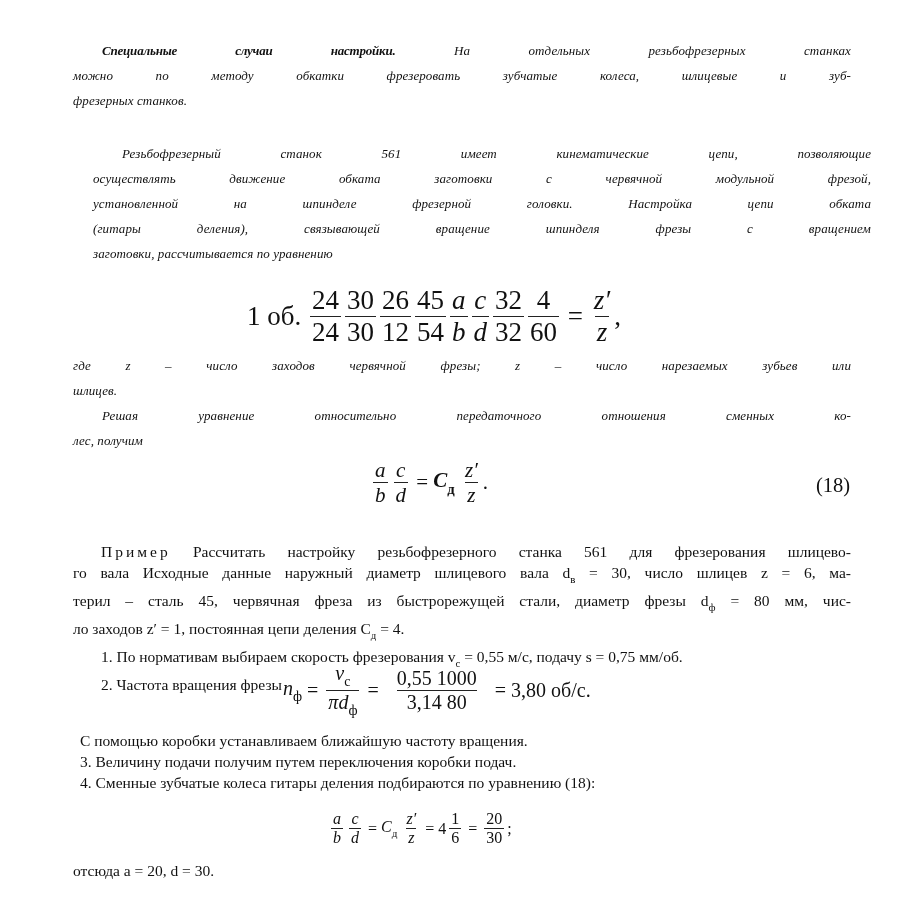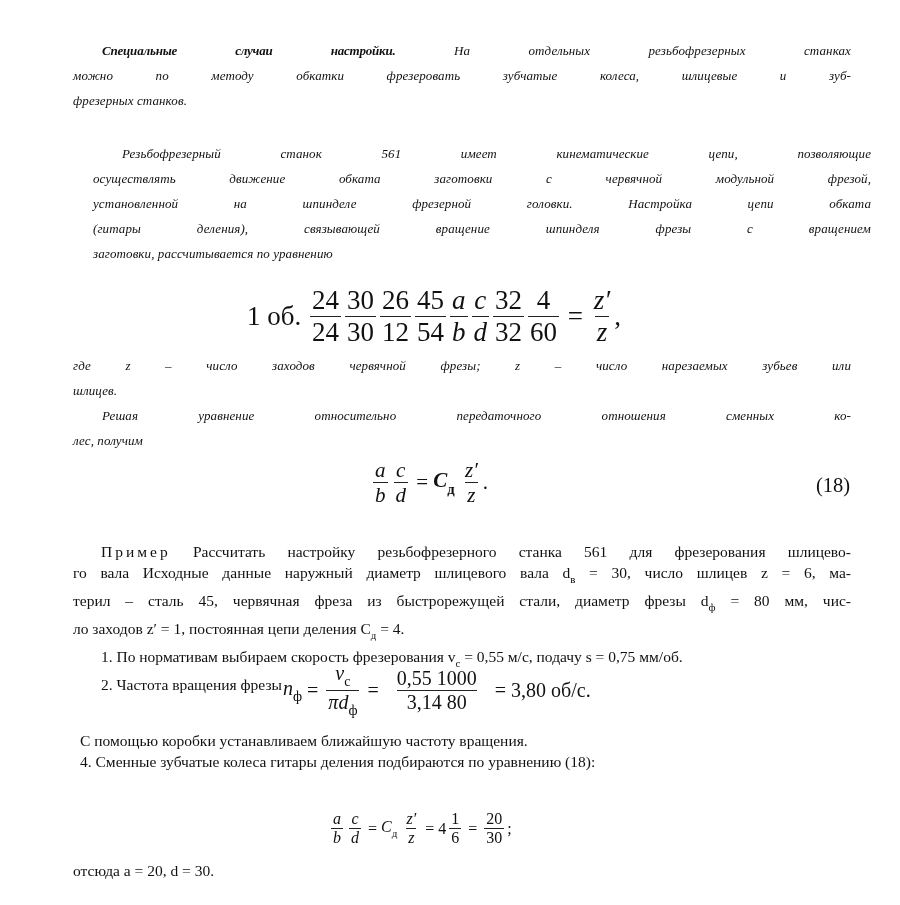--- a/index.html
+++ b/index.html
@@ -134,20 +134,21 @@
   <span style="vertical-align:middle;">=</span>
   <span class="frac">
       <span class="num" style="padding:0 10px;">0,55  1000</span>
       <span class="den" style="padding:0 10px;">3,14  80</span>
     </span>
   <span style="vertical-align:middle;">= 3,80  об/с.</span>
 </div>
 
 <div class="blk5 small">
   <span class="line last" style="padding-left:7px;">С помощью коробки устанавливаем ближайшую частоту вращения.</span>
+  <span class="line last" style="padding-left:7px;">3. Величину подачи получим путем переключения коробки подач.</span>
   <span class="line last" style="padding-left:7px;">4. Сменные зубчатые колеса гитары деления подбираются по уравнению (18):</span>
 </div>
 
 <div class="eq4">
   <span class="frac it">
       <span class="num">a</span>
       <span class="den">b</span>
     </span><span class="frac it">
       <span class="num">c</span>
       <span class="den">d</span>

